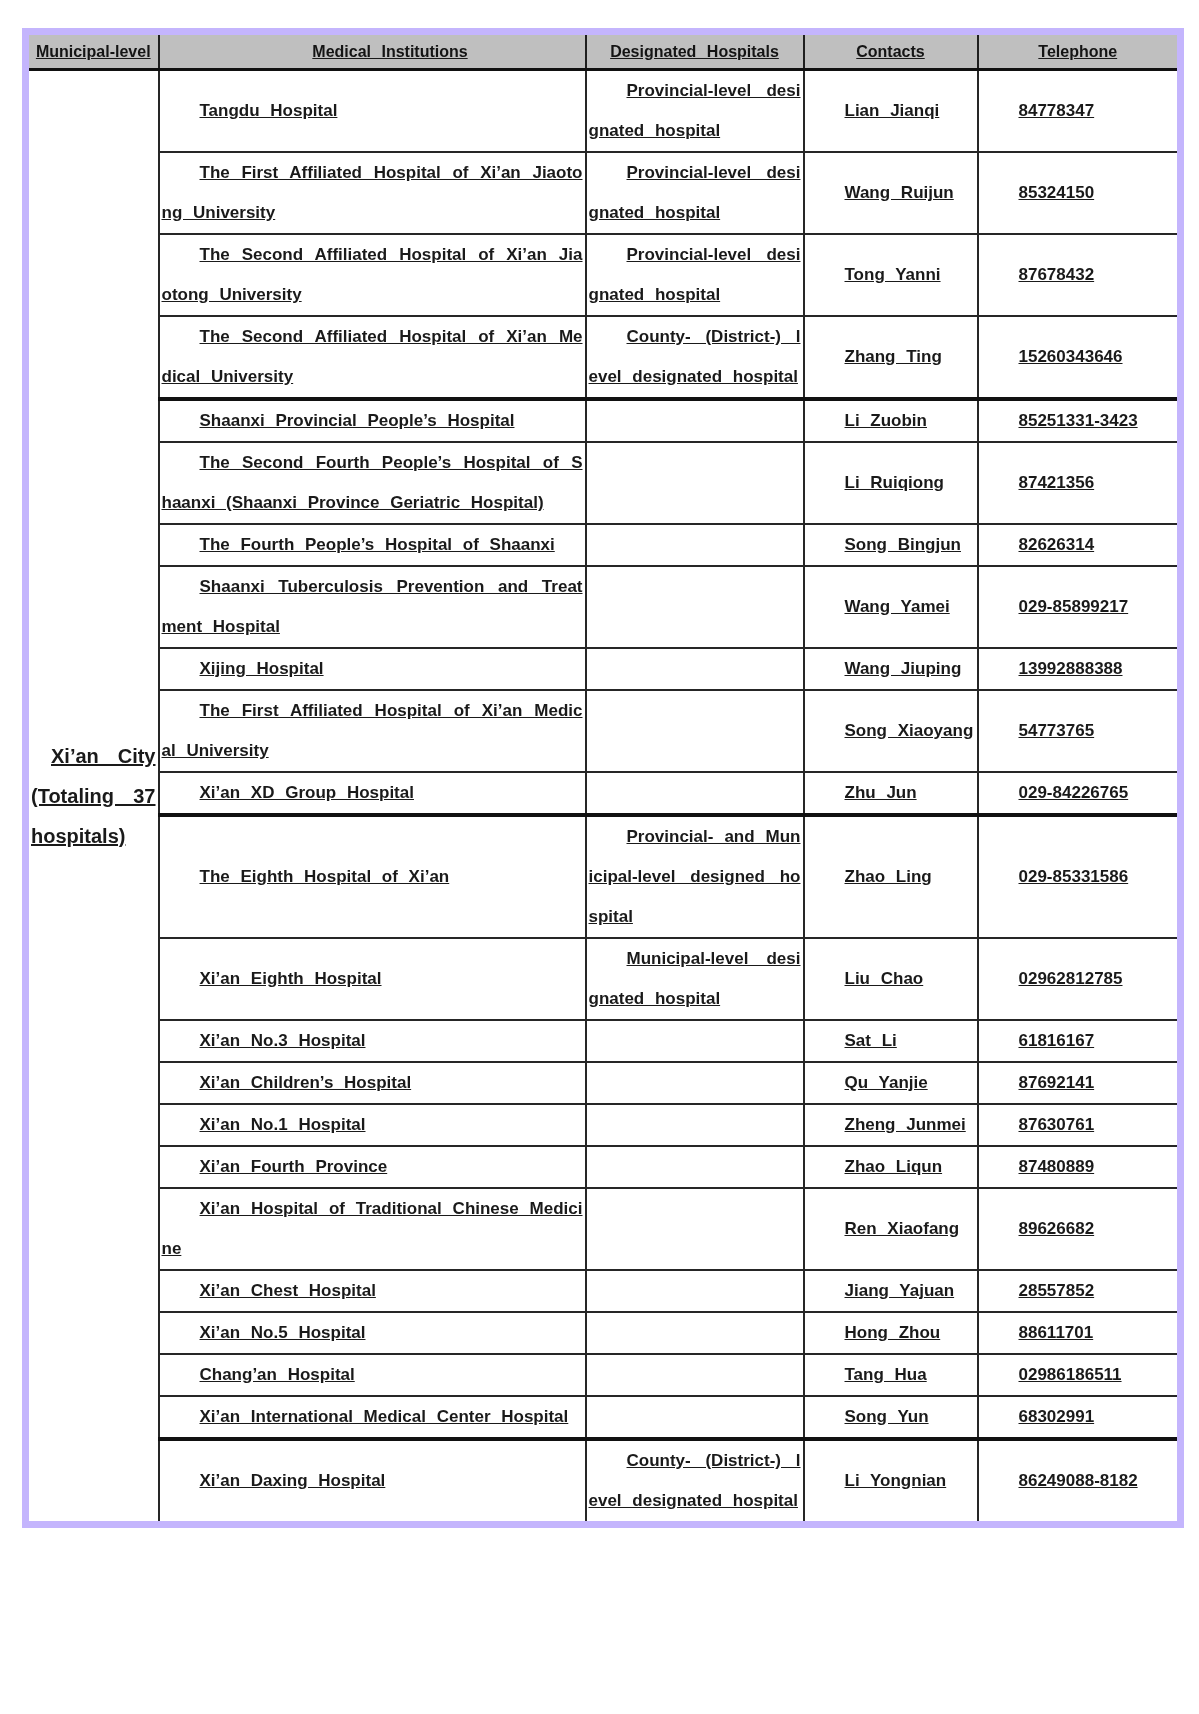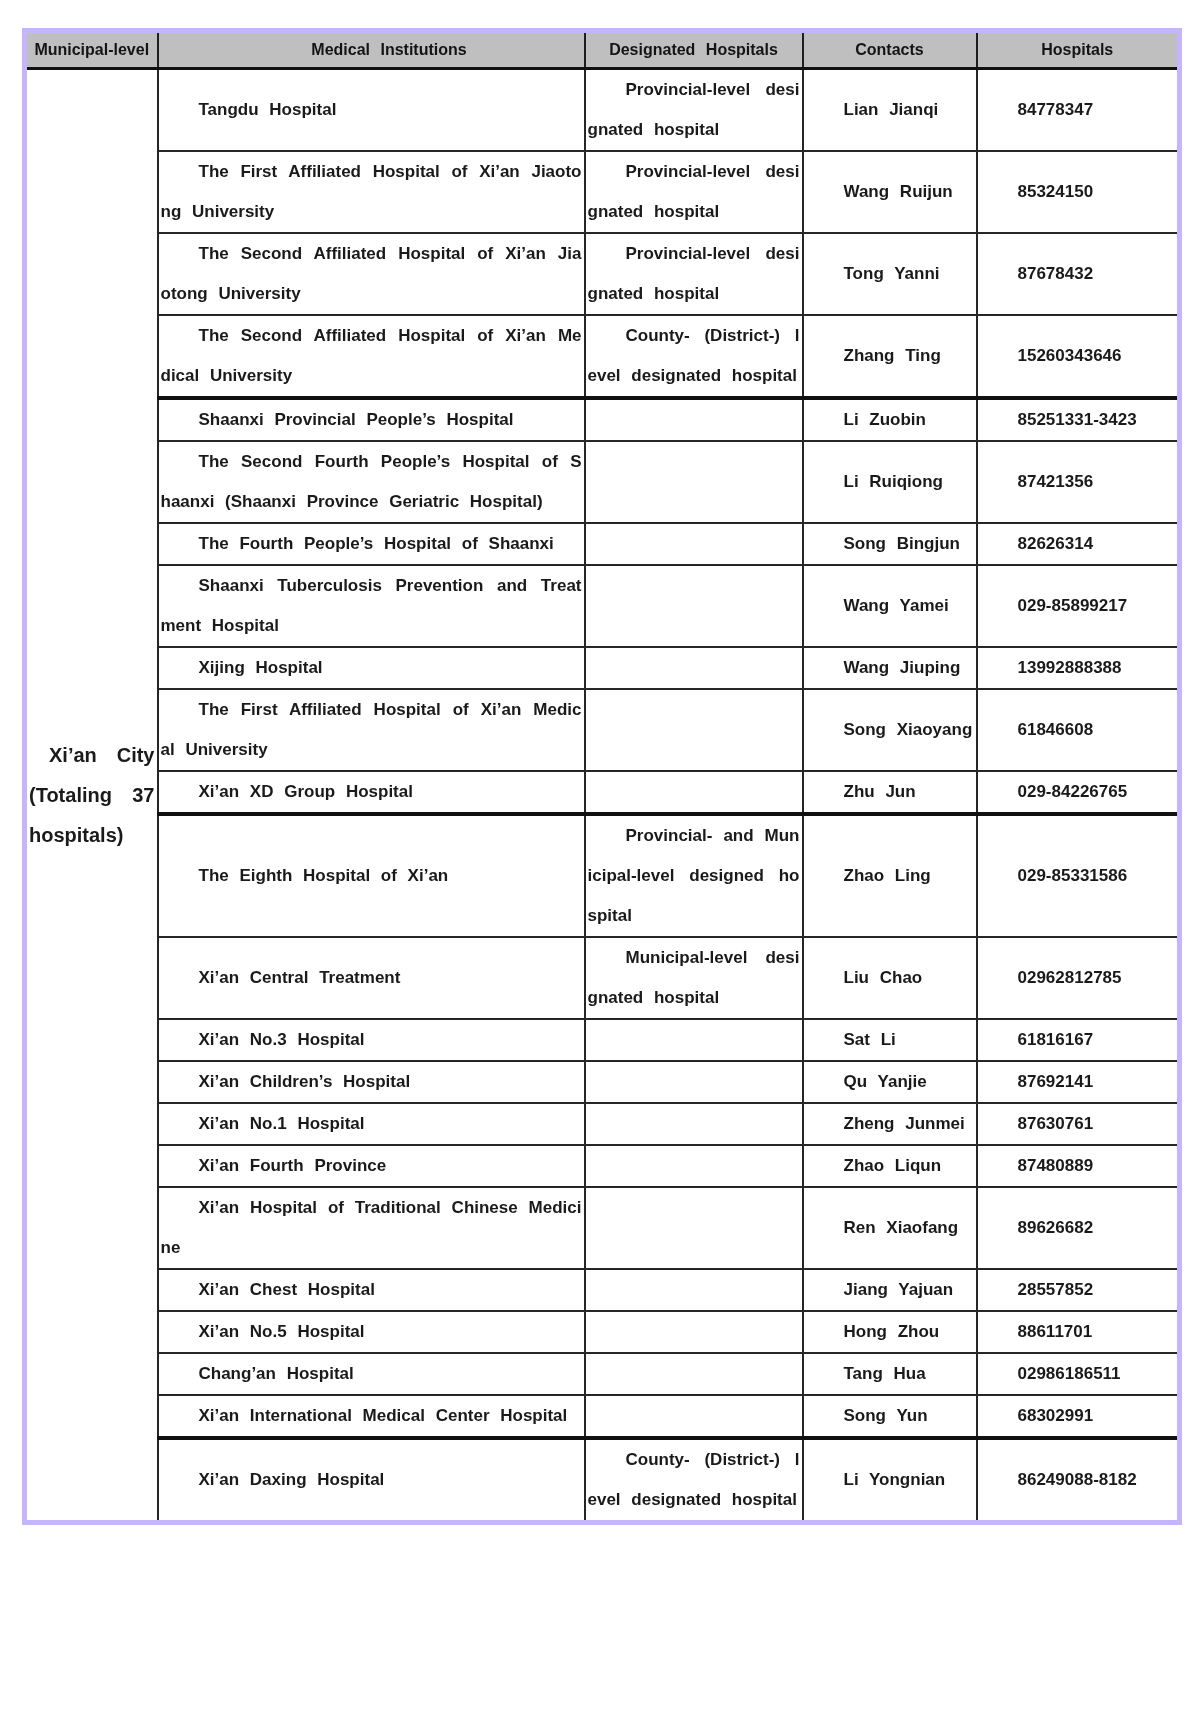--- a/index.html
+++ b/index.html
@@ -14,21 +14,22 @@
     color: #1a1a1a;
   }
   .page {
     padding: 28px 22px 0 22px;
     box-sizing: border-box;
   }
   table.hospital-table {
     border-collapse: collapse;
     table-layout: fixed;
     width: 1155px;
-    border: 5px solid #c4b5fd;
+    border: 7px solid #c4b5fd;
+    text-decoration: underline;
   }
   th {
     background: #bfbfbf;
     border: 2px solid #1f1f1f;
     border-bottom: 3px solid #111111;
     font-size: 16px;
     font-weight: bold;
     color: #141414;
     height: 38px;
     padding: 2px;
@@ -79,21 +80,21 @@
       <col style="width:218px">
       <col style="width:174px">
       <col style="width:203px">
     </colgroup>
     <thead>
       <tr>
         <th>Municipal-level</th>
         <th class="h-med">Medical  Institutions</th>
         <th>Designated  Hospitals</th>
         <th>Contacts</th>
-        <th>Hospitals</th>
+        <th>Telephone</th>
       </tr>
     </thead>
     <tbody>
       <tr>
         <td class="c-muni" rowspan="23">Xi’an City (Totaling 37 hospitals)</td>
         <td class="c-inst">Tangdu Hospital</td>
         <td class="c-desig">Provincial-level designated hospital</td>
         <td class="c-contact">Lian Jianqi</td>
         <td class="c-phone">84778347</td>
       </tr>
@@ -142,36 +143,36 @@
       <tr>
         <td class="c-inst">Xijing Hospital</td>
         <td class="c-desig"></td>
         <td class="c-contact">Wang Jiuping</td>
         <td class="c-phone">13992888388</td>
       </tr>
       <tr>
         <td class="c-inst">The First Affiliated Hospital of Xi’an Medical University</td>
         <td class="c-desig"></td>
         <td class="c-contact">Song Xiaoyang</td>
-        <td class="c-phone">61846608</td>
+        <td class="c-phone">54773765</td>
       </tr>
       <tr>
         <td class="c-inst">Xi’an XD Group Hospital</td>
         <td class="c-desig"></td>
         <td class="c-contact">Zhu Jun</td>
         <td class="c-phone">029-84226765</td>
       </tr>
       <tr class="pb">
         <td class="c-inst">The Eighth Hospital of Xi’an</td>
         <td class="c-desig">Provincial- and Municipal-level designed hospital</td>
         <td class="c-contact">Zhao Ling</td>
         <td class="c-phone">029-85331586</td>
       </tr>
       <tr>
-        <td class="c-inst">Xi’an Central Treatment</td>
+        <td class="c-inst">Xi’an Eighth Hospital</td>
         <td class="c-desig">Municipal-level designated hospital</td>
         <td class="c-contact">Liu Chao</td>
         <td class="c-phone">02962812785</td>
       </tr>
       <tr>
         <td class="c-inst">Xi’an No.3 Hospital</td>
         <td class="c-desig"></td>
         <td class="c-contact">Sat Li</td>
         <td class="c-phone">61816167</td>
       </tr>

